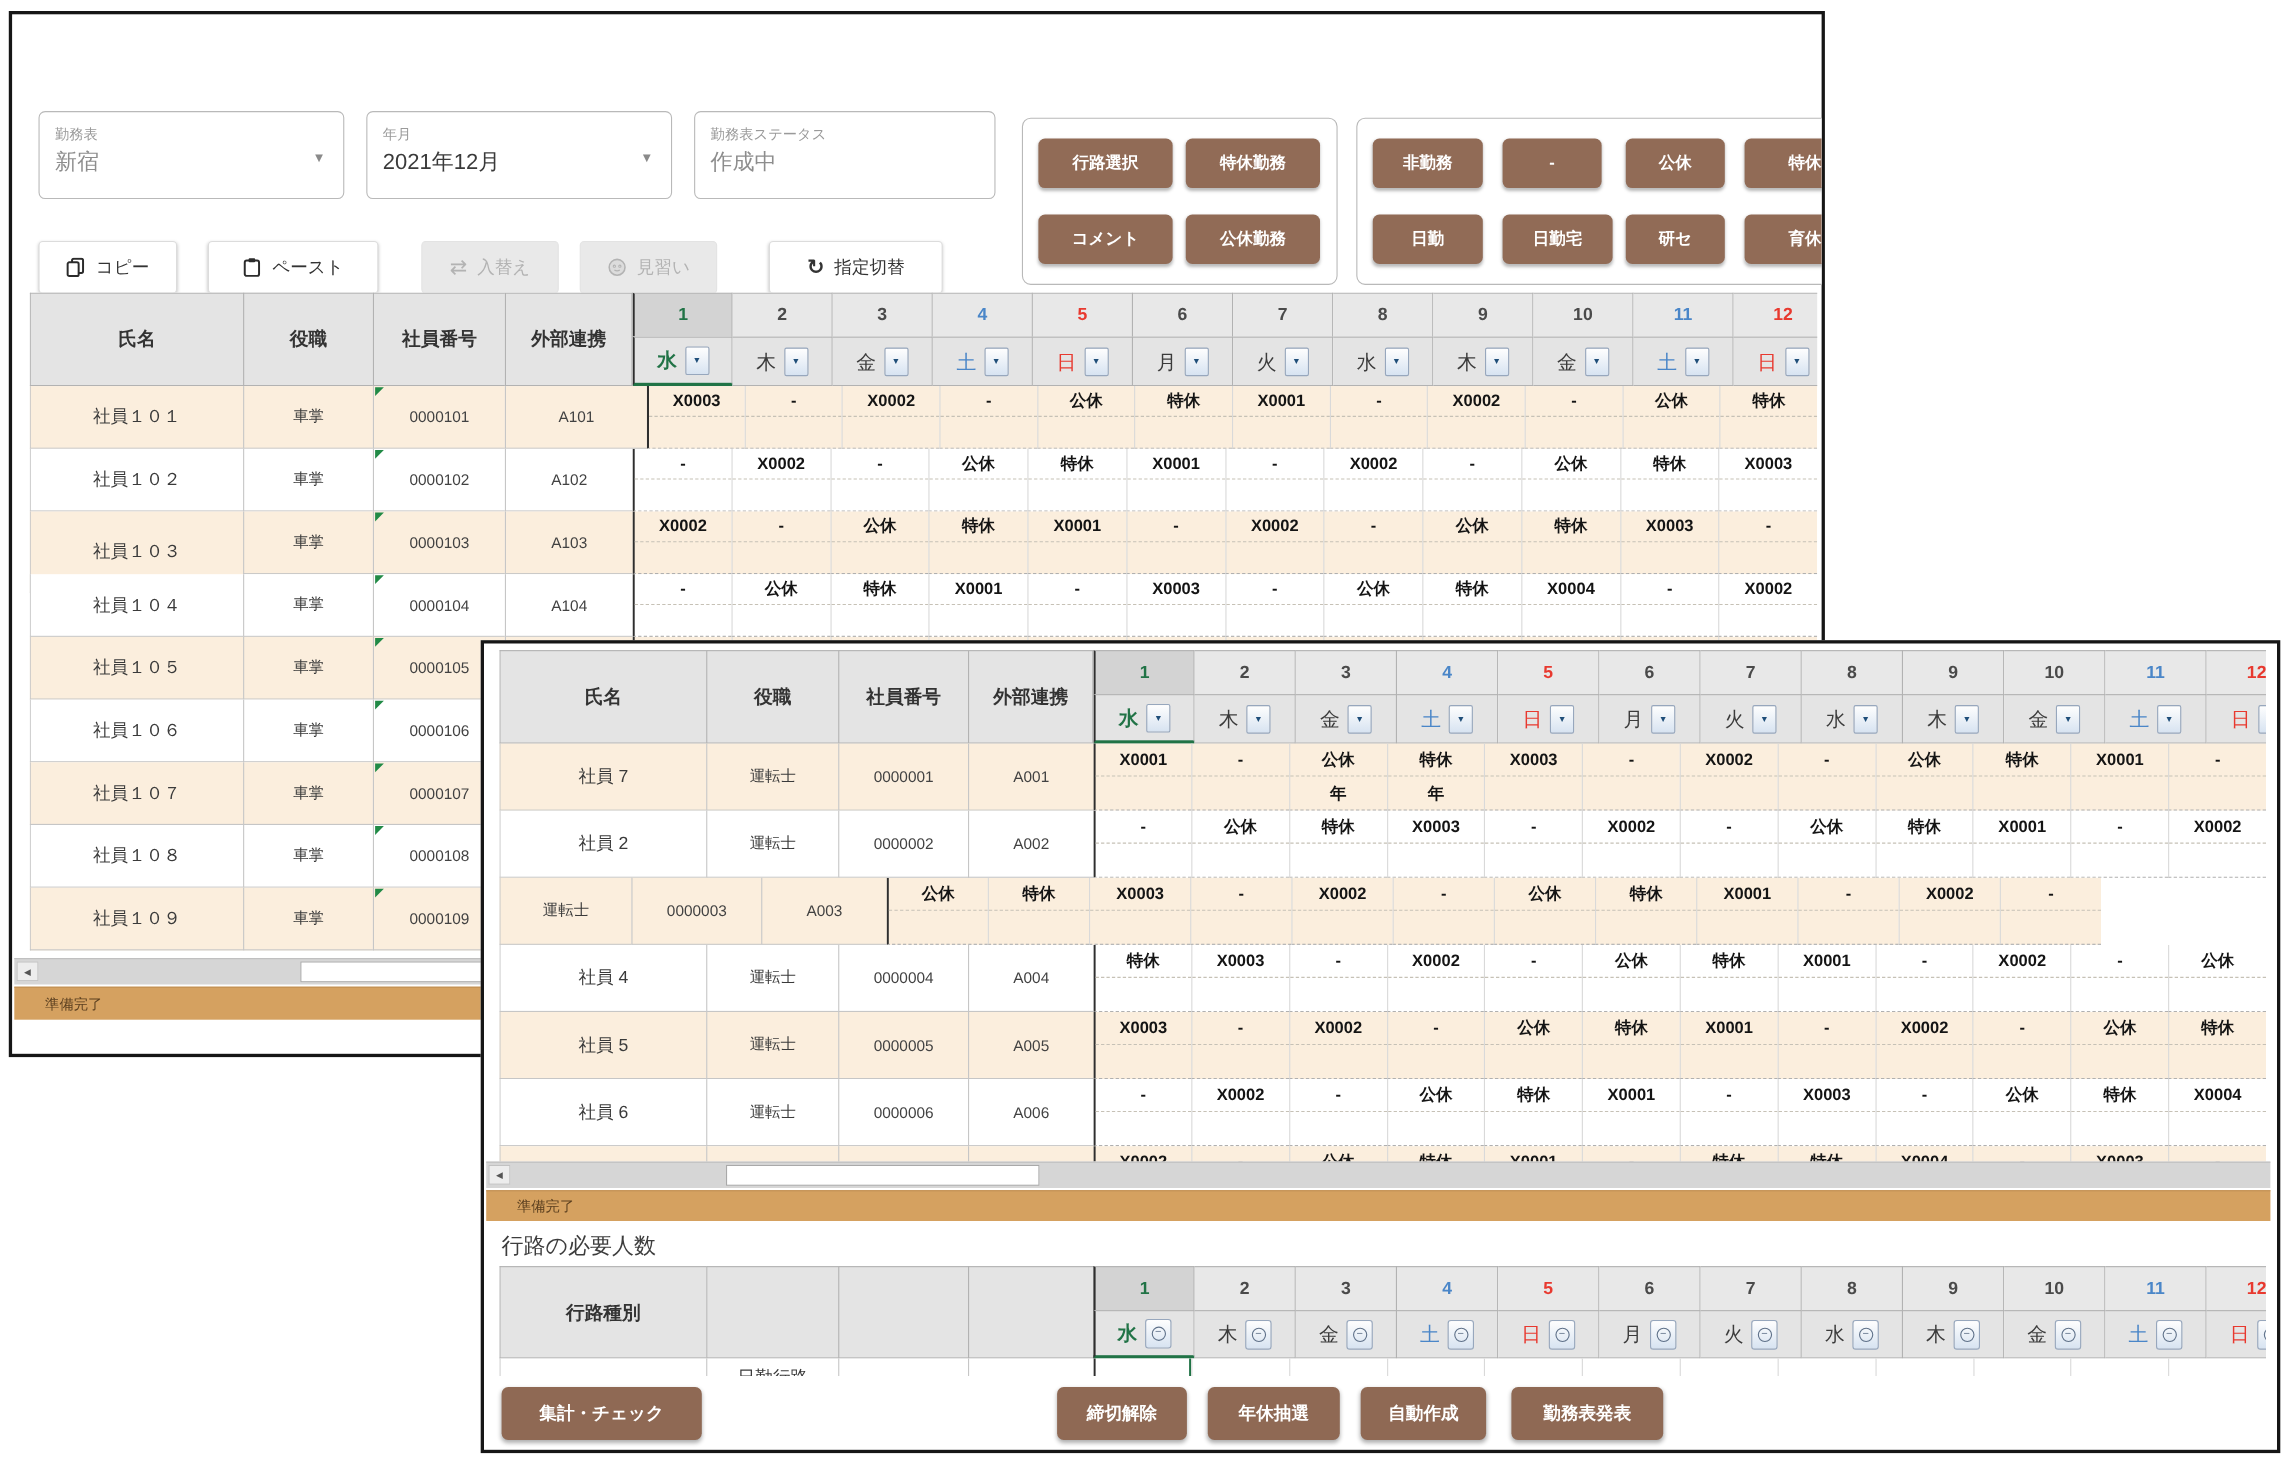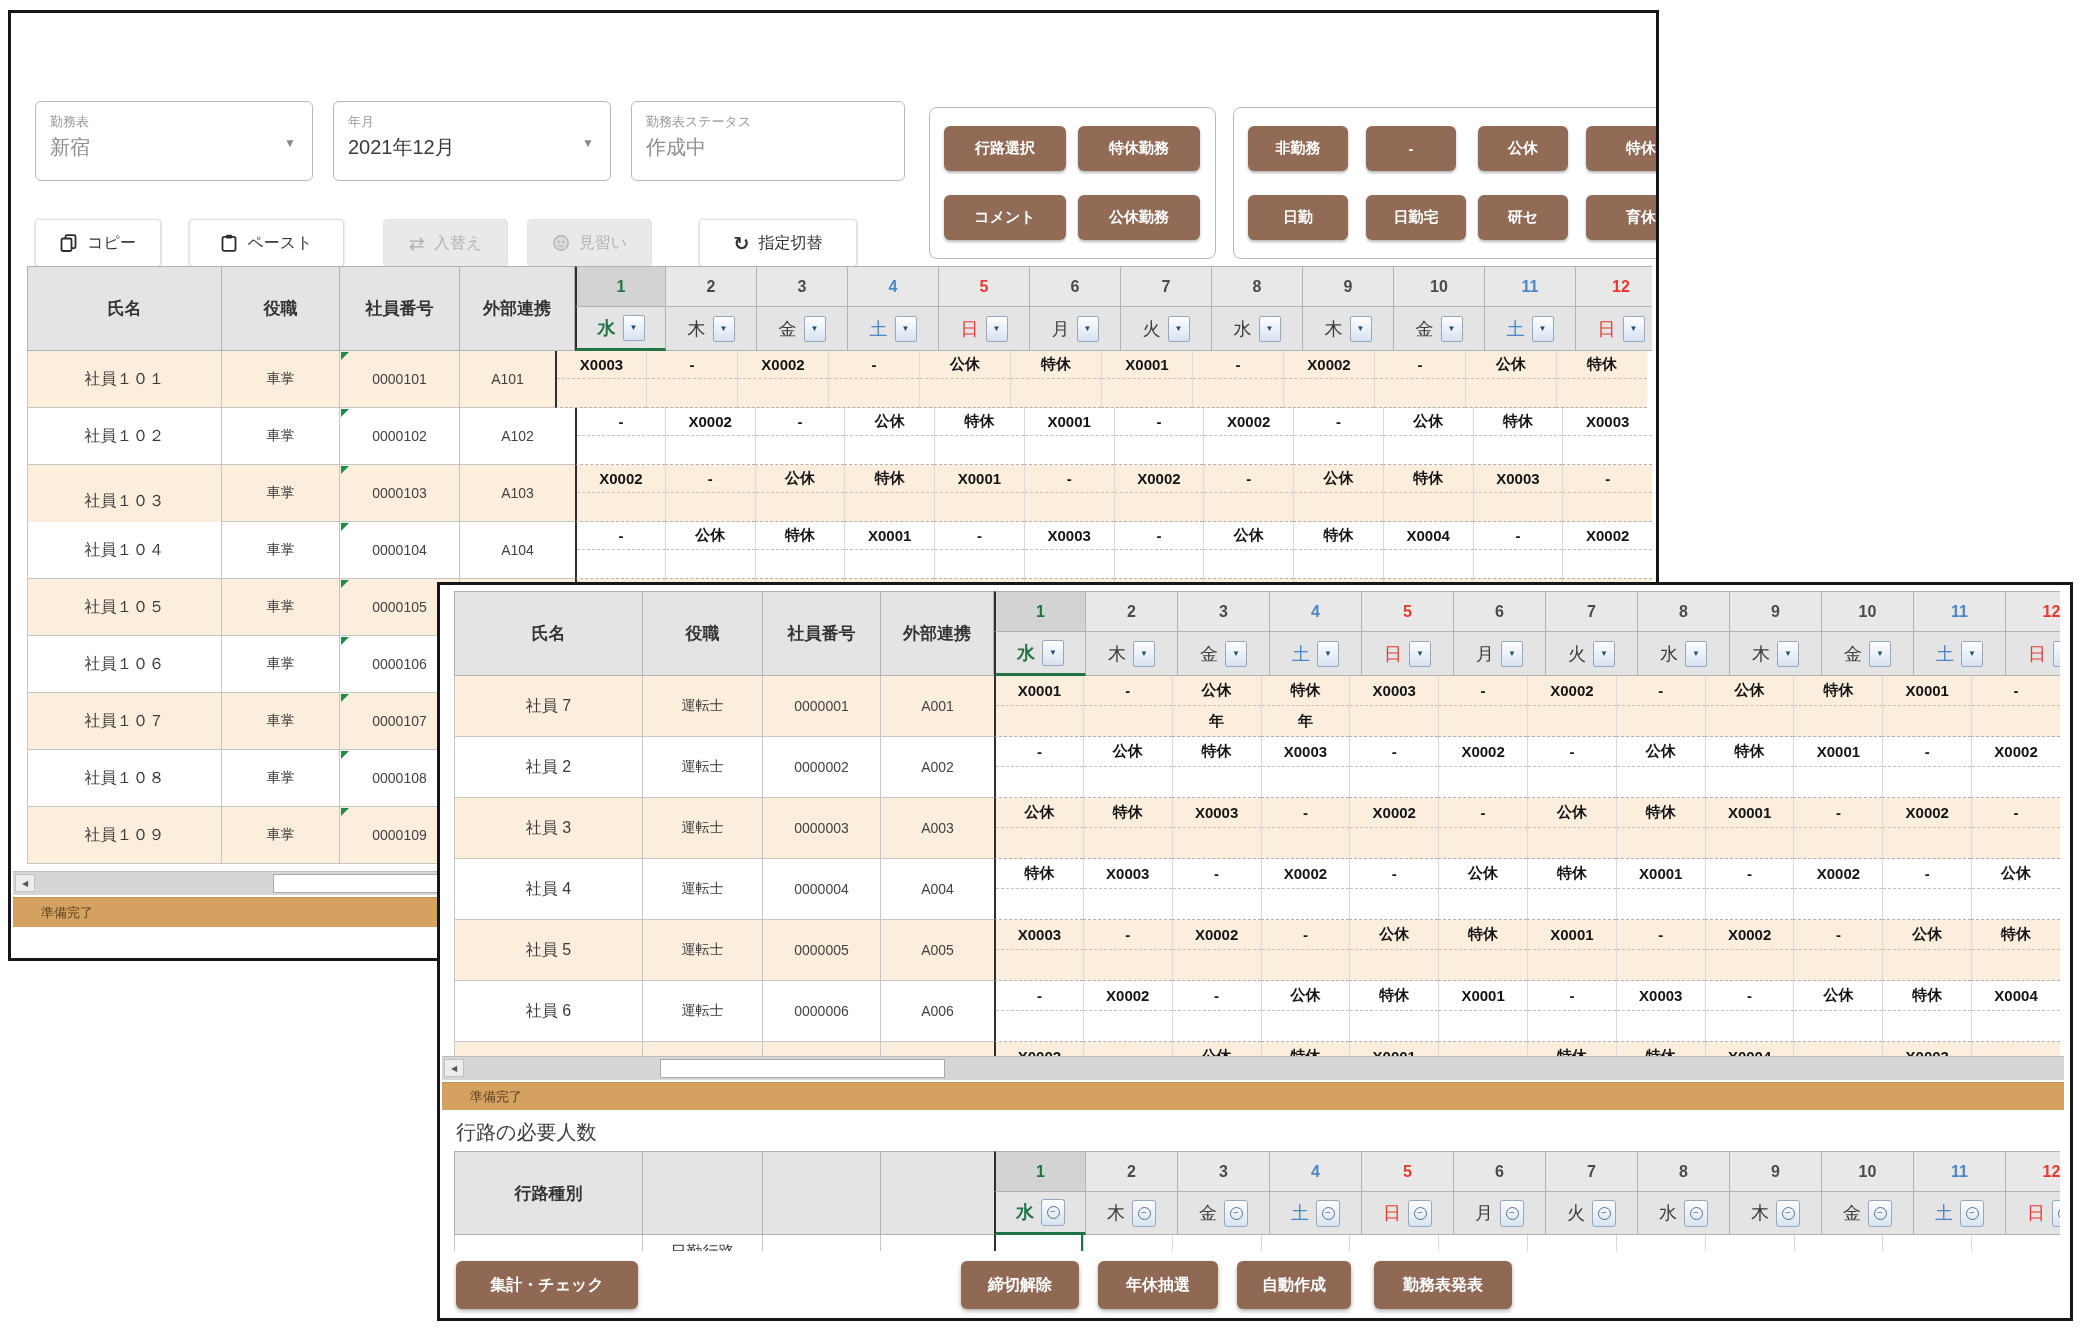--- a/index.html
+++ b/index.html
@@ -233,21 +233,21 @@
           <div class="ddow" style="height: 45px;">
             <div class="c-sun">日</div>
             <div class="fbtn">▼</div>
           </div>
         </div>
       </div>
       <div class="drow" style="height: 57px;">
         <div class="cell lc bg0" style="width: 194px; height: 57px;">社員１０１</div>
         <div class="cell lc bg0 role" style="width: 118px; height: 57px;">車掌</div>
         <div class="cell lc bg0 num tri" style="width: 120px; height: 57px;">0000101</div>
-        <div class="cell lc bg0 ext" style="width: 96px; height: 57px;">A101</div>
+        <div class="cell lc bg0 ext" style="width: 129px; height: 57px;">A101</div>
         <div class="dc bg0 freeze" style="width: 91px; height: 57px;">
           <div class="v" style="height: 28px;">X0003</div>
           <div class="s"></div>
         </div>
         <div class="dc bg0" style="width: 91px; height: 57px;">
           <div class="v" style="height: 28px;">-</div>
           <div class="s"></div>
         </div>
         <div class="dc bg0" style="width: 91px; height: 57px;">
           <div class="v" style="height: 28px;">X0002</div>
@@ -928,21 +928,20 @@
         <div class="dc bg1" style="width: 92px; height: 61px;">
           <div class="v" style="height: 30px;">-</div>
           <div class="s"></div>
         </div>
         <div class="dc bg1" style="width: 92px; height: 61px;">
           <div class="v" style="height: 30px;">X0002</div>
           <div class="s"></div>
         </div>
       </div>
       <div class="drow" style="height: 61px;">
-        <div class="cell lc bg0" style="width: 188px; height: 61px;">社員 3</div>
         <div class="cell lc bg0 role" style="width: 120px; height: 61px;">運転士</div>
         <div class="cell lc bg0 num" style="width: 118px; height: 61px;">0000003</div>
         <div class="cell lc bg0 ext" style="width: 114px; height: 61px;">A003</div>
         <div class="dc bg0 freeze" style="width: 92px; height: 61px;">
           <div class="v" style="height: 30px;">公休</div>
           <div class="s"></div>
         </div>
         <div class="dc bg0" style="width: 92px; height: 61px;">
           <div class="v" style="height: 30px;">特休</div>
           <div class="s"></div>

